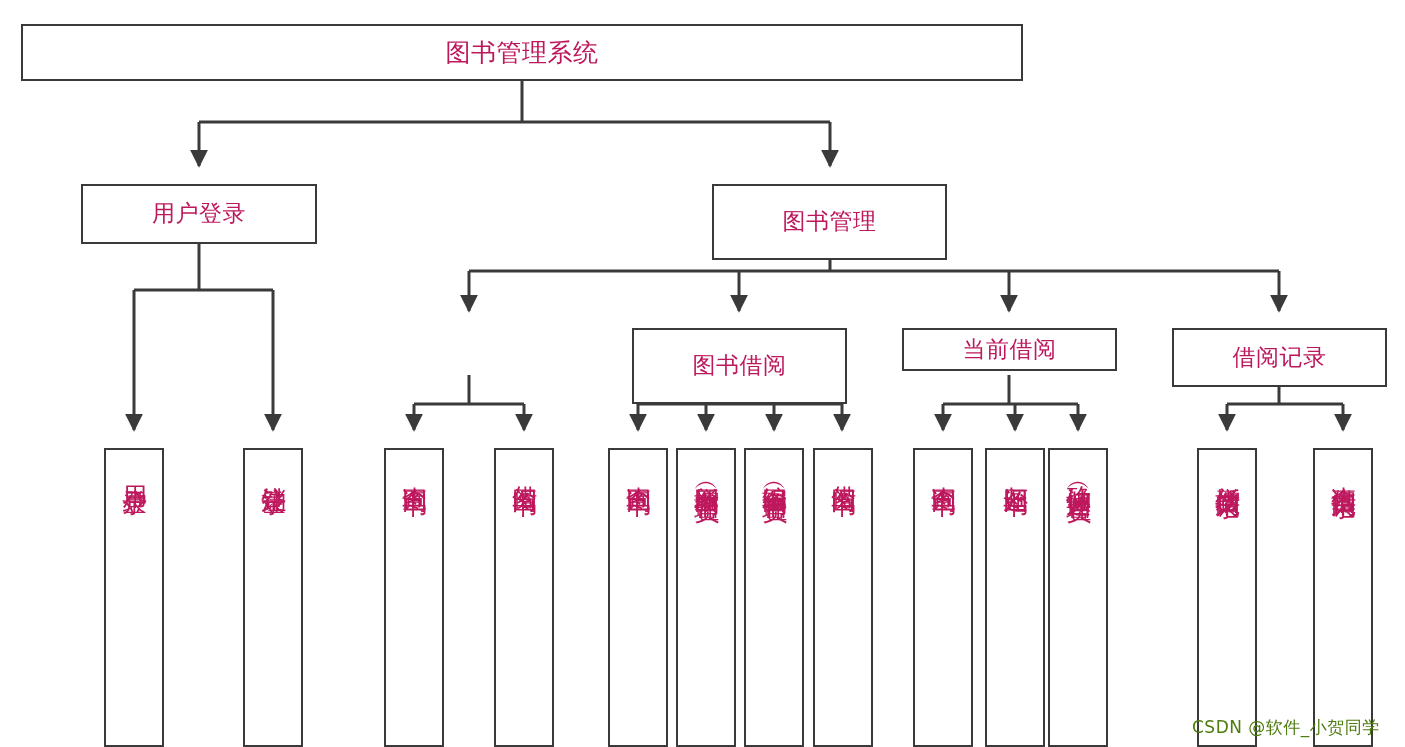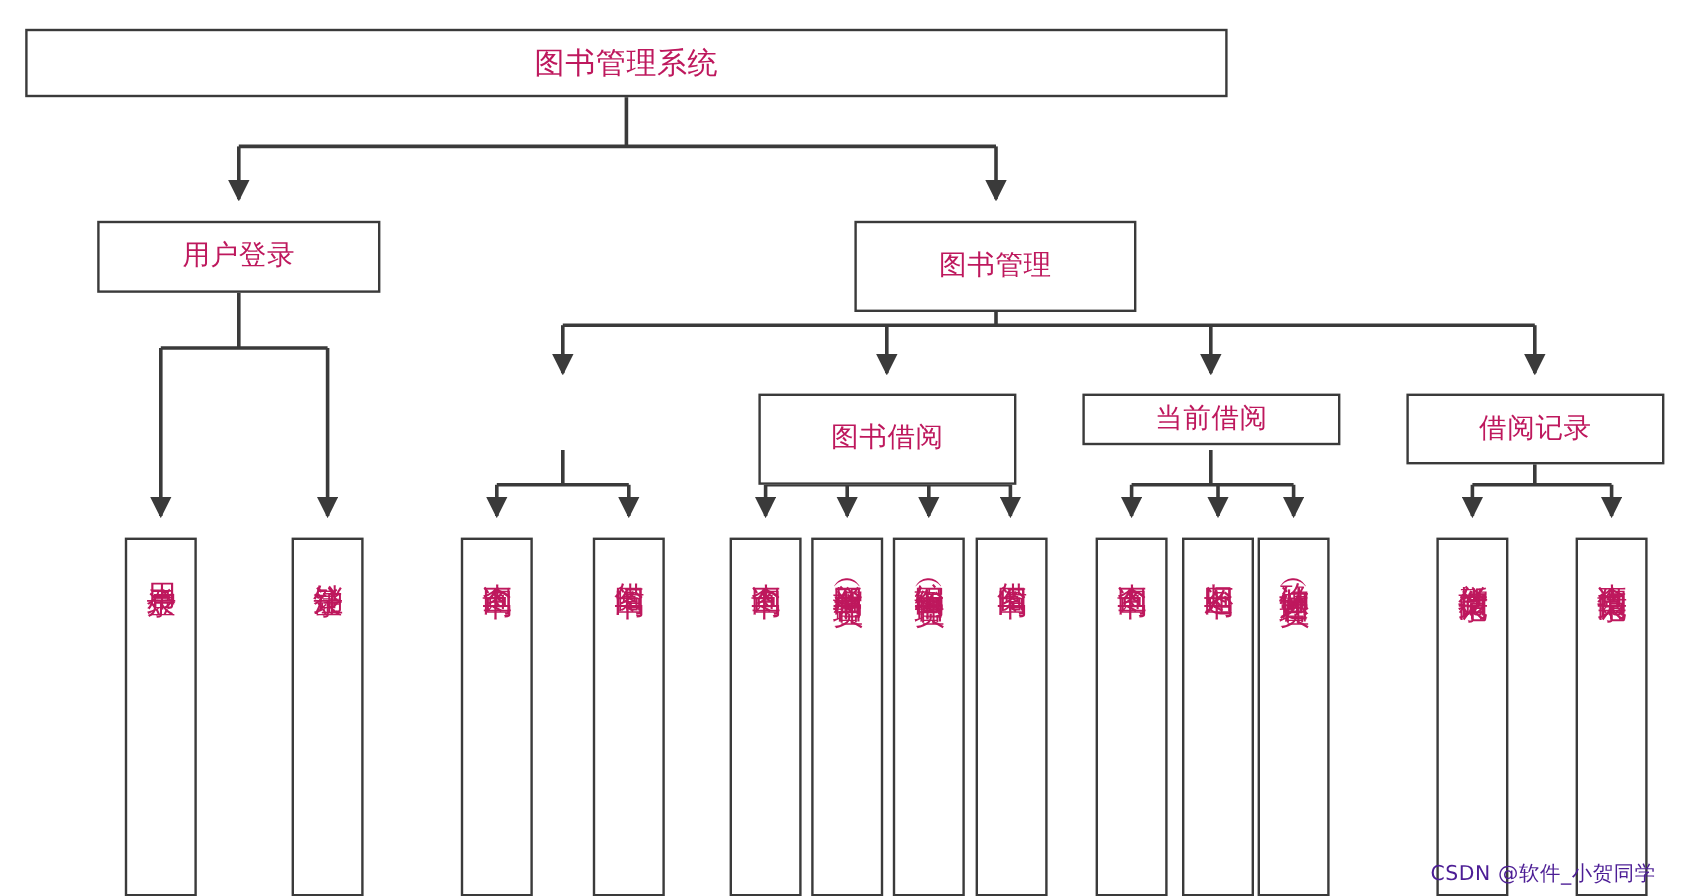--- a/index.html
+++ b/index.html
@@ -60,21 +60,21 @@
     writing-mode: vertical-rl;
     text-orientation: upright;
     font-size: 25px;
     line-height: 1.05;
     letter-spacing: 2px;
     white-space: nowrap;
   }
   .watermark {
     position: absolute;
     font-size: 17px;
-    color: #4c1d95;
+    color: #4d7c0f;
     white-space: nowrap;
     letter-spacing: 0.5px;
     font-family: "DejaVu Sans", "Liberation Sans", sans-serif;
   }
 </style>
 </head>
 <body>
 
 <div id="canvas">
 

